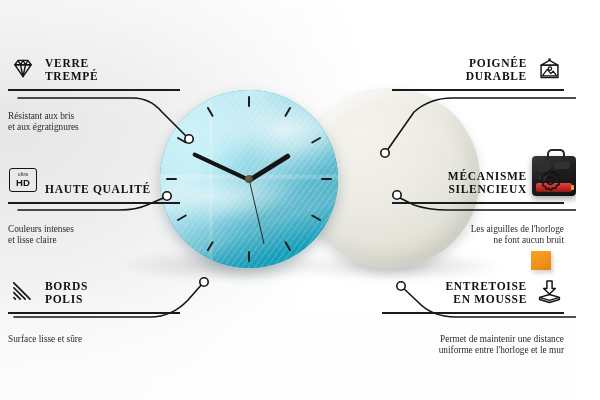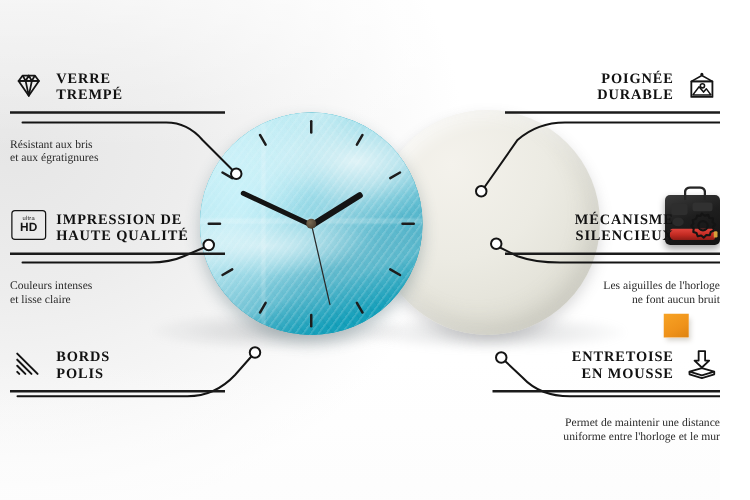--- a/index.html
+++ b/index.html
@@ -192,21 +192,21 @@
     box-shadow: 2px 3px 4px rgba(120,110,90,0.30);
   }
 
   
   .callout {
     position: absolute;
     z-index: 6;
     width: 172px;
   }
   .callout-left  { left: 8px;  text-align: left; }
-  .callout-right { right: 0; text-align: right; }
+  .callout-right { right: 12px; text-align: right; }
 
   .co-head {
     display: flex;
     align-items: center;
     gap: 7px;
   }
   .callout-right .co-head { flex-direction: row-reverse; }
   .co-icon {
     flex: 0 0 auto;
     width: 30px; height: 30px;
@@ -347,21 +347,21 @@
 
   <div class="callout callout-left" style="top:168px">
     <div class="co-head">
       <span class="co-icon">
         <span class="hd-badge">
           <span class="hd-ultra">ultra</span>
           <span class="hd-hd">HD</span>
         </span>
       </span>
       <span class="co-title">
-        <span>IMPRESSION DE</span><br>
+        <br>
         <span>HAUTE QUALITÉ</span>
       </span>
     </div>
     <div class="co-rule"></div>
     <div class="co-desc">
       <span>Couleurs intenses</span><br>
       <span>et lisse claire</span>
     </div>
   </div>
 
@@ -374,20 +374,23 @@
           <path d="M3.5 13.5 L9.5 19.5"></path>
           <path d="M3.5 18 L5 19.5"></path>
         </svg>
       </span>
       <span class="co-title">
         <span>BORDS</span><br>
         <span>POLIS</span>
       </span>
     </div>
     <div class="co-rule"></div>
+    <div class="co-desc">
+      <span>Surface lisse et sûre</span>
+    </div>
   </div>
 
   <div class="callout callout-right" style="top:55px">
     <div class="co-head">
       <span class="co-icon">
         <svg viewBox="0 0 24 24" width="27" height="27" fill="none" stroke="#141414" stroke-width="1.3" stroke-linejoin="round">
           <circle cx="12" cy="4" r="1.1" fill="#141414" stroke="none"></circle>
           <path d="M12 4.8 L4.5 9 H19.5 Z" stroke-width="1.1"></path>
           <rect x="4.5" y="9" width="15" height="11"></rect>
           <path d="M5.6 18.6 L10 12.8 L13.2 16.6 L15.2 14.3 L18.4 18.6 Z" stroke-width="1.1"></path>

